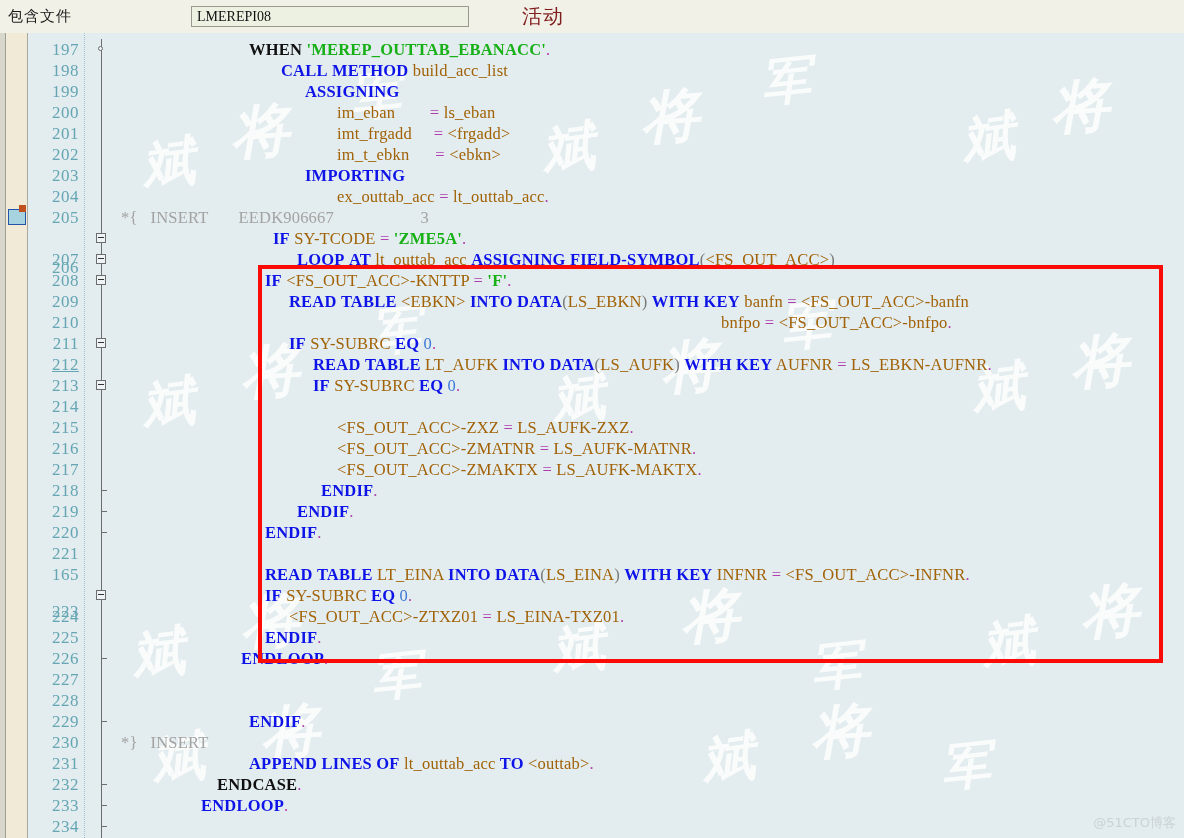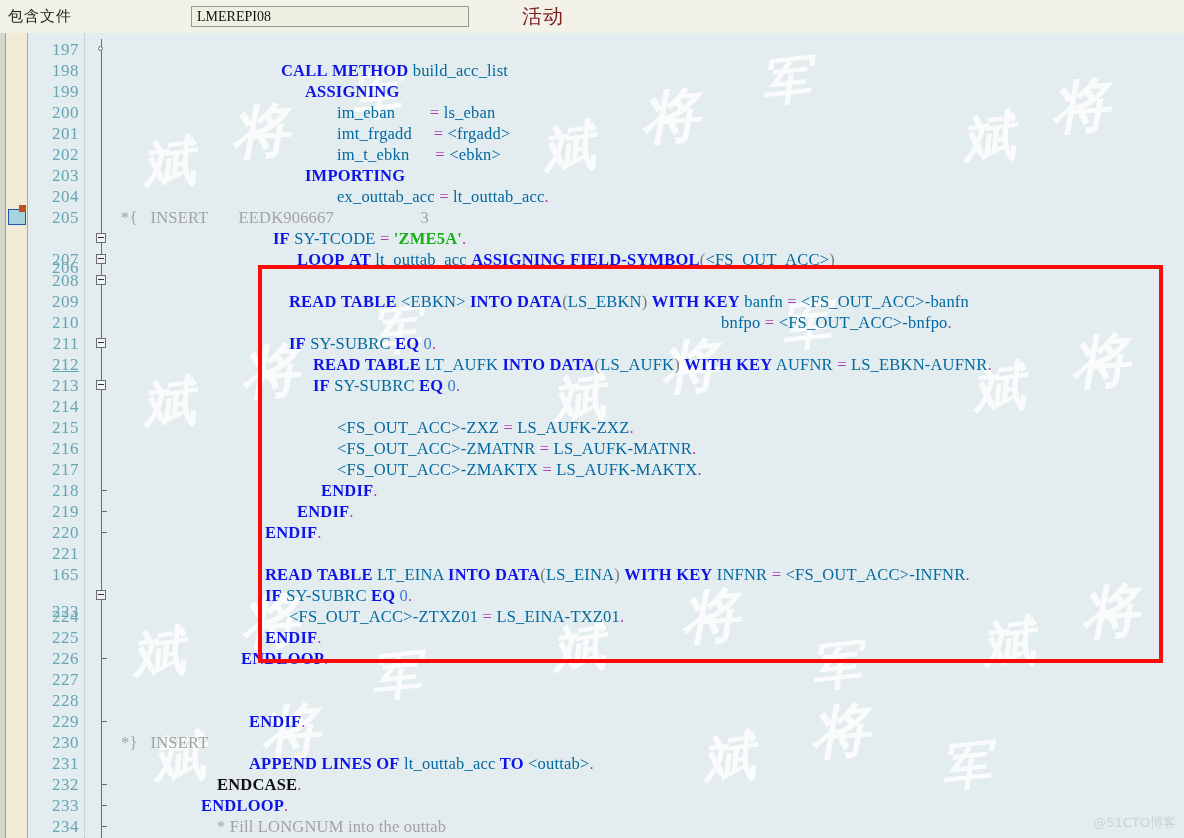--- a/index.html
+++ b/index.html
@@ -186,21 +186,21 @@
     font-family: "Liberation Serif", serif;
     font-size: 16.5px;
     color: #1d1d1d;
     letter-spacing: 0.2px;
   }
   .kw       { color: #0e14e8; font-weight: bold; }
   .kwblk    { color: #101010; font-weight: bold; }
   .lit      { color: #17b017; font-weight: bold; }
   .num      { color: #3b78d8; }
   .op       { color: #b040b0; }
-  .ident    { color: #0369a1; margin-top: 48px; }
+  .ident    { color: #a16207; margin-top: 48px; }
   .cmt      { color: #a3a3a3; }
   .dim      { color: #7b7b7b; }
 
   
   #red-box {
     position: absolute;
     left: 258px;
     top: 232px;
     width: 905px;
     height: 398px;
@@ -337,30 +337,32 @@
     <div class="wm wm-b" style="left:560px; top:545px; transform:rotate(-4deg);">将</div>
     <div class="wm wm-c" style="left:690px; top:600px; transform:rotate(-6deg);">军</div>
     <div class="wm wm-a" style="left:860px; top:575px; transform:rotate(-8deg);">斌</div>
     <div class="wm wm-b" style="left:960px; top:540px; transform:rotate(-4deg);">将</div>
 
     <div class="wm wm-a" style="left:30px;  top:690px; transform:rotate(-8deg);">斌</div>
     <div class="wm wm-b" style="left:140px; top:660px; transform:rotate(-4deg);">将</div>
     <div class="wm wm-a" style="left:580px; top:690px; transform:rotate(-8deg);">斌</div>
     <div class="wm wm-b" style="left:690px; top:660px; transform:rotate(-4deg);">将</div>
     <div class="wm wm-c" style="left:820px; top:700px; transform:rotate(-6deg);">军</div>
+  <div class="code-line" style="top: 6px; left: 128px;"><span class="kwblk">WHEN</span> <span class="lit">'MEREP_OUTTAB_EBANACC'</span><span class="op">.</span></div>
       <div class="code-line" style="top: 27px; left: 160px;"><span class="kw">CALL</span> <span class="kw">METHOD</span> <span class="ident">build_acc_list</span></div>
       <div class="code-line" style="top: 48px; left: 184px;"><span class="kw">ASSIGNING</span></div>
       <div class="code-line" style="top: 69px; left: 216px;"><span class="ident">im_eban</span>        <span class="op">=</span> <span class="ident">ls_eban</span></div>
       <div class="code-line" style="top: 90px; left: 216px;"><span class="ident">imt_frgadd</span>     <span class="op">=</span> <span class="ident">&lt;frgadd&gt;</span></div>
       <div class="code-line" style="top: 111px; left: 216px;"><span class="ident">im_t_ebkn</span>      <span class="op">=</span> <span class="ident">&lt;ebkn&gt;</span></div>
       <div class="code-line" style="top: 132px; left: 184px;"><span class="kw">IMPORTING</span></div>
       <div class="code-line" style="top: 153px; left: 216px;"><span class="ident">ex_outtab_acc</span> <span class="op">=</span> <span class="ident">lt_outtab_acc</span><span class="op">.</span></div>
       <div class="code-line" style="top: 174px; left: 0px;"><span class="cmt">*{   INSERT       EEDK906667                    3</span></div>
       <div class="code-line" style="top: 195px; left: 152px;"><span class="kw">IF</span> <span class="ident">SY-TCODE</span> <span class="op">=</span> <span class="lit">'ZME5A'</span><span class="op">.</span></div>
       <div class="code-line" style="top: 216px; left: 176px;"><span class="kw">LOOP</span> <span class="kw">AT</span> <span class="ident">lt_outtab_acc</span> <span class="kw">ASSIGNING</span> <span class="kw">FIELD-SYMBOL</span><span class="dim">(</span><span class="ident">&lt;FS_OUT_ACC&gt;</span><span class="dim">)</span></div>
+      <div class="code-line" style="top: 237px; left: 144px;"><span class="kw">IF</span> <span class="ident">&lt;FS_OUT_ACC&gt;-KNTTP</span> <span class="op">=</span> <span class="lit">'F'</span><span class="op">.</span></div>
       <div class="code-line" style="top: 258px; left: 168px;"><span class="kw">READ</span> <span class="kw">TABLE</span> <span class="ident">&lt;EBKN&gt;</span> <span class="kw">INTO</span> <span class="kw">DATA</span><span class="dim">(</span><span class="ident">LS_EBKN</span><span class="dim">)</span> <span class="kw">WITH</span> <span class="kw">KEY</span> <span class="ident">banfn</span> <span class="op">=</span> <span class="ident">&lt;FS_OUT_ACC&gt;-banfn</span></div>
       <div class="code-line" style="top: 279px; left: 600px;"><span class="ident">bnfpo</span> <span class="op">=</span> <span class="ident">&lt;FS_OUT_ACC&gt;-bnfpo</span><span class="op">.</span></div>
       <div class="code-line" style="top: 300px; left: 168px;"><span class="kw">IF</span> <span class="ident">SY-SUBRC</span> <span class="kw">EQ</span> <span class="num">0</span><span class="op">.</span></div>
       <div class="code-line" style="top: 321px; left: 192px;"><span class="kw">READ</span> <span class="kw">TABLE</span> <span class="ident">LT_AUFK</span> <span class="kw">INTO</span> <span class="kw">DATA</span><span class="dim">(</span><span class="ident">LS_AUFK</span><span class="dim">)</span> <span class="kw">WITH</span> <span class="kw">KEY</span> <span class="ident">AUFNR</span> <span class="op">=</span> <span class="ident">LS_EBKN-AUFNR</span><span class="op">.</span></div>
       <div class="code-line" style="top: 342px; left: 192px;"><span class="kw">IF</span> <span class="ident">SY-SUBRC</span> <span class="kw">EQ</span> <span class="num">0</span><span class="op">.</span></div>
       <div class="code-line" style="top: 384px; left: 216px;"><span class="ident">&lt;FS_OUT_ACC&gt;-ZXZ</span> <span class="op">=</span> <span class="ident">LS_AUFK-ZXZ</span><span class="op">.</span></div>
       <div class="code-line" style="top: 405px; left: 216px;"><span class="ident">&lt;FS_OUT_ACC&gt;-ZMATNR</span> <span class="op">=</span> <span class="ident">LS_AUFK-MATNR</span><span class="op">.</span></div>
       <div class="code-line" style="top: 426px; left: 216px;"><span class="ident">&lt;FS_OUT_ACC&gt;-ZMAKTX</span> <span class="op">=</span> <span class="ident">LS_AUFK-MAKTX</span><span class="op">.</span></div>
       <div class="code-line" style="top: 447px; left: 200px;"><span class="kw">ENDIF</span><span class="op">.</span></div>
       <div class="code-line" style="top: 468px; left: 176px;"><span class="kw">ENDIF</span><span class="op">.</span></div>
@@ -368,19 +370,18 @@
       <div class="code-line" style="top: 531px; left: 144px;"><span class="kw">READ</span> <span class="kw">TABLE</span> <span class="ident">LT_EINA</span> <span class="kw">INTO</span> <span class="kw">DATA</span><span class="dim">(</span><span class="ident">LS_EINA</span><span class="dim">)</span> <span class="kw">WITH</span> <span class="kw">KEY</span> <span class="ident">INFNR</span> <span class="op">=</span> <span class="ident">&lt;FS_OUT_ACC&gt;-INFNR</span><span class="op">.</span></div>
       <div class="code-line" style="top: 552px; left: 144px;"><span class="kw">IF</span> <span class="ident">SY-SUBRC</span> <span class="kw">EQ</span> <span class="num">0</span><span class="op">.</span></div>
       <div class="code-line" style="top: 573px; left: 168px;"><span class="ident">&lt;FS_OUT_ACC&gt;-ZTXZ01</span> <span class="op">=</span> <span class="ident">LS_EINA-TXZ01</span><span class="op">.</span></div>
       <div class="code-line" style="top: 594px; left: 144px;"><span class="kw">ENDIF</span><span class="op">.</span></div>
       <div class="code-line" style="top: 615px; left: 120px;"><span class="kw">ENDLOOP</span><span class="op">.</span></div>
       <div class="code-line" style="top: 678px; left: 128px;"><span class="kw">ENDIF</span><span class="op">.</span></div>
       <div class="code-line" style="top: 699px; left: 0px;"><span class="cmt">*}   INSERT</span></div>
       <div class="code-line" style="top: 720px; left: 128px;"><span class="kw">APPEND</span> <span class="kw">LINES</span> <span class="kw">OF</span> <span class="ident">lt_outtab_acc</span> <span class="kw">TO</span> <span class="ident">&lt;outtab&gt;</span><span class="op">.</span></div>
       <div class="code-line" style="top: 741px; left: 96px;"><span class="kwblk">ENDCASE</span><span class="op">.</span></div>
       <div class="code-line" style="top: 762px; left: 80px;"><span class="kw">ENDLOOP</span><span class="op">.</span></div>
-      <div class="code-line" style="top: 783px; left: 96px;"><span class="cmt">* Fill LONGNUM into the outtab</span></div>
     </div>
 
   <div id="red-box"></div>
 
   <div id="corner-watermark">@51CTO博客</div>
 </div>
 
 </body></html>

